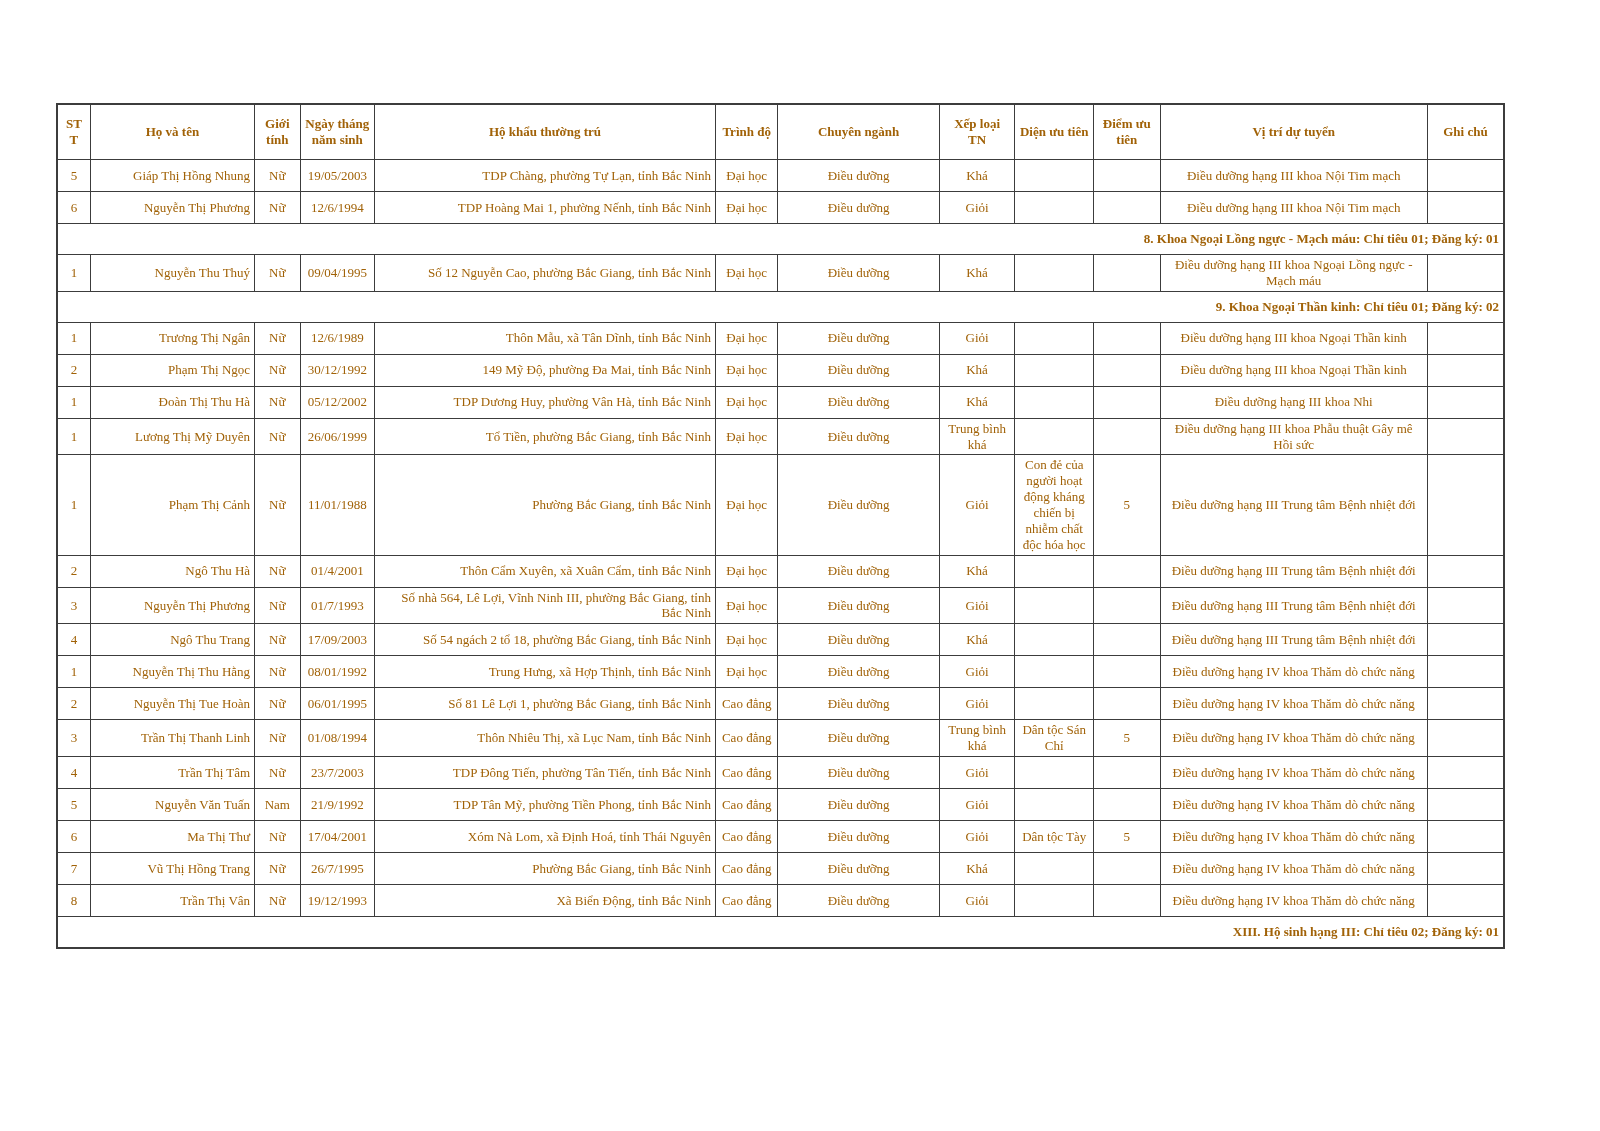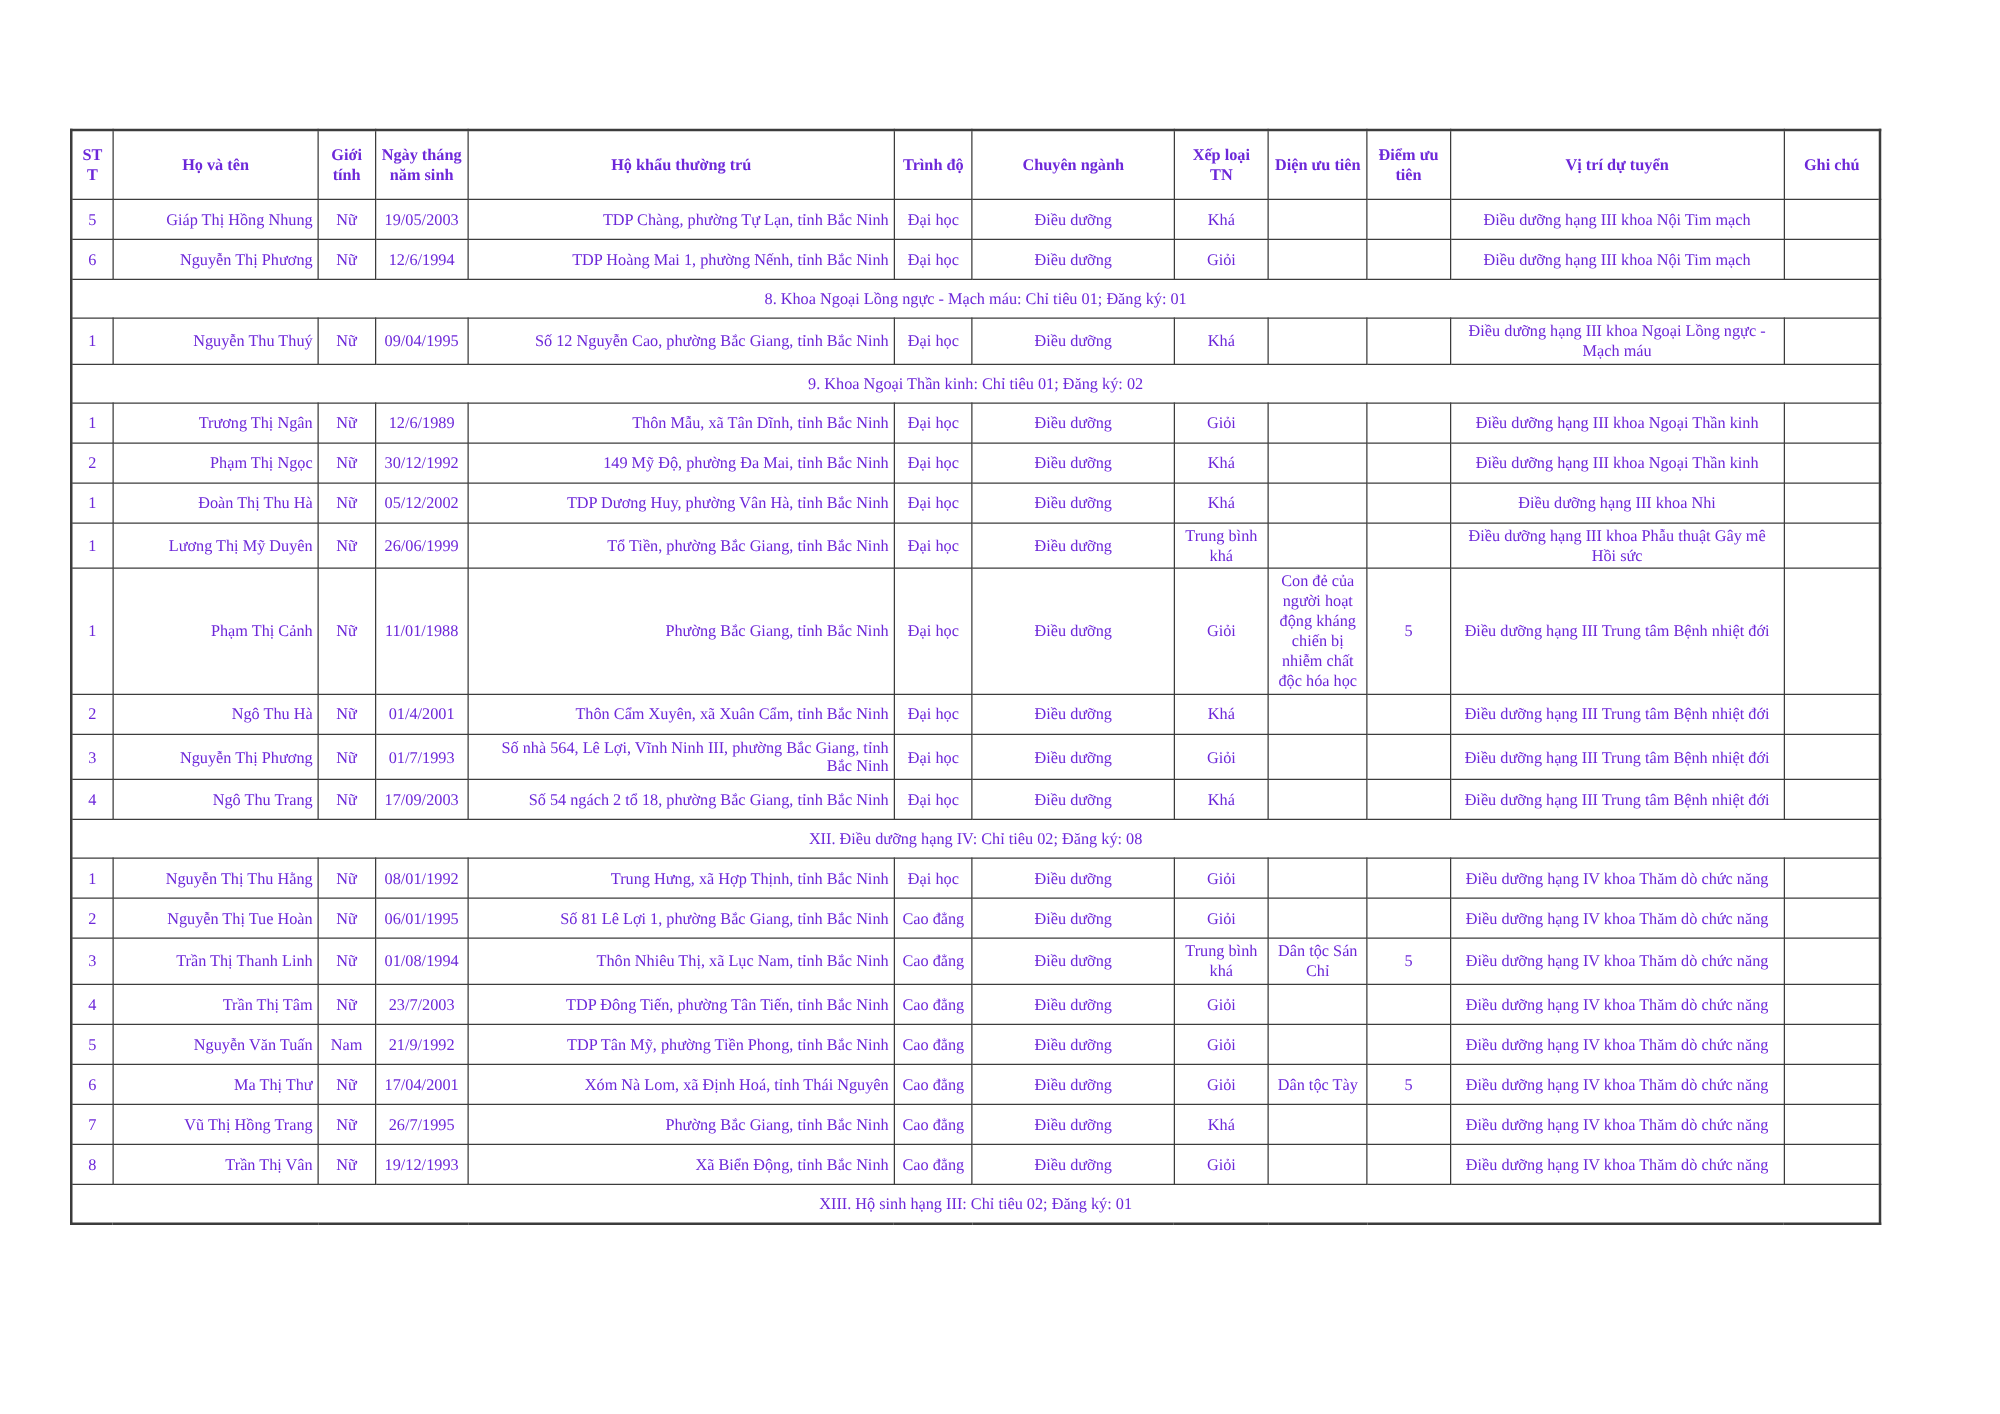--- a/index.html
+++ b/index.html
@@ -6,21 +6,21 @@
     margin: 0;
     padding: 0;
     background: #ffffff;
   }
   .page {
     position: relative;
     width: 1600px;
     height: 1131px;
     background: #ffffff;
     font-family: "Liberation Serif", serif;
-    color: #6d28d9;
+    color: #a16207;
     overflow: hidden;
   }
   table.roster {
     position: absolute;
     left: 56px;
     top: 103px;
     width: 1449px;
     border-collapse: collapse;
     table-layout: fixed;
     border: 2px solid #3c3c3c;
@@ -39,22 +39,22 @@
     text-align: center;
     height: 50px;
     font-size: 13px;
   }
   tr.data-row td {
     height: 27px;
   }
   td.ac { text-align: center; }
   td.al { text-align: right; padding-left: 5px; }
   td.section-cell {
-    font-weight: normal;
-    text-align: center;
+    font-weight: bold;
+    text-align: right;
     height: 26px;
     font-size: 13.5px;
     padding-left: 4px;
     margin-left: 20px;
   }
 </style>
 </head>
 <body>
 
 <div class="page">
@@ -243,23 +243,20 @@
           <td class="ac">17/09/2003</td>
           <td class="al">Số 54 ngách 2 tổ 18, phường Bắc Giang, tỉnh Bắc Ninh</td>
           <td class="ac">Đại học</td>
           <td class="ac">Điều dưỡng</td>
           <td class="ac">Khá</td>
           <td class="ac"></td>
           <td class="ac"></td>
           <td class="ac">Điều dưỡng hạng III Trung tâm Bệnh nhiệt đới</td>
           <td class="ac"></td>
         </tr>
-        <tr>
-          <td colspan="12" class="section-cell">XII. Điều dưỡng hạng IV: Chỉ tiêu 02; Đăng ký: 08</td>
-        </tr>
         <tr class="data-row">
           <td class="ac">1</td>
           <td class="al">Nguyễn Thị Thu Hằng</td>
           <td class="ac">Nữ</td>
           <td class="ac">08/01/1992</td>
           <td class="al">Trung Hưng, xã Hợp Thịnh, tỉnh Bắc Ninh</td>
           <td class="ac">Đại học</td>
           <td class="ac">Điều dưỡng</td>
           <td class="ac">Giỏi</td>
           <td class="ac"></td>

